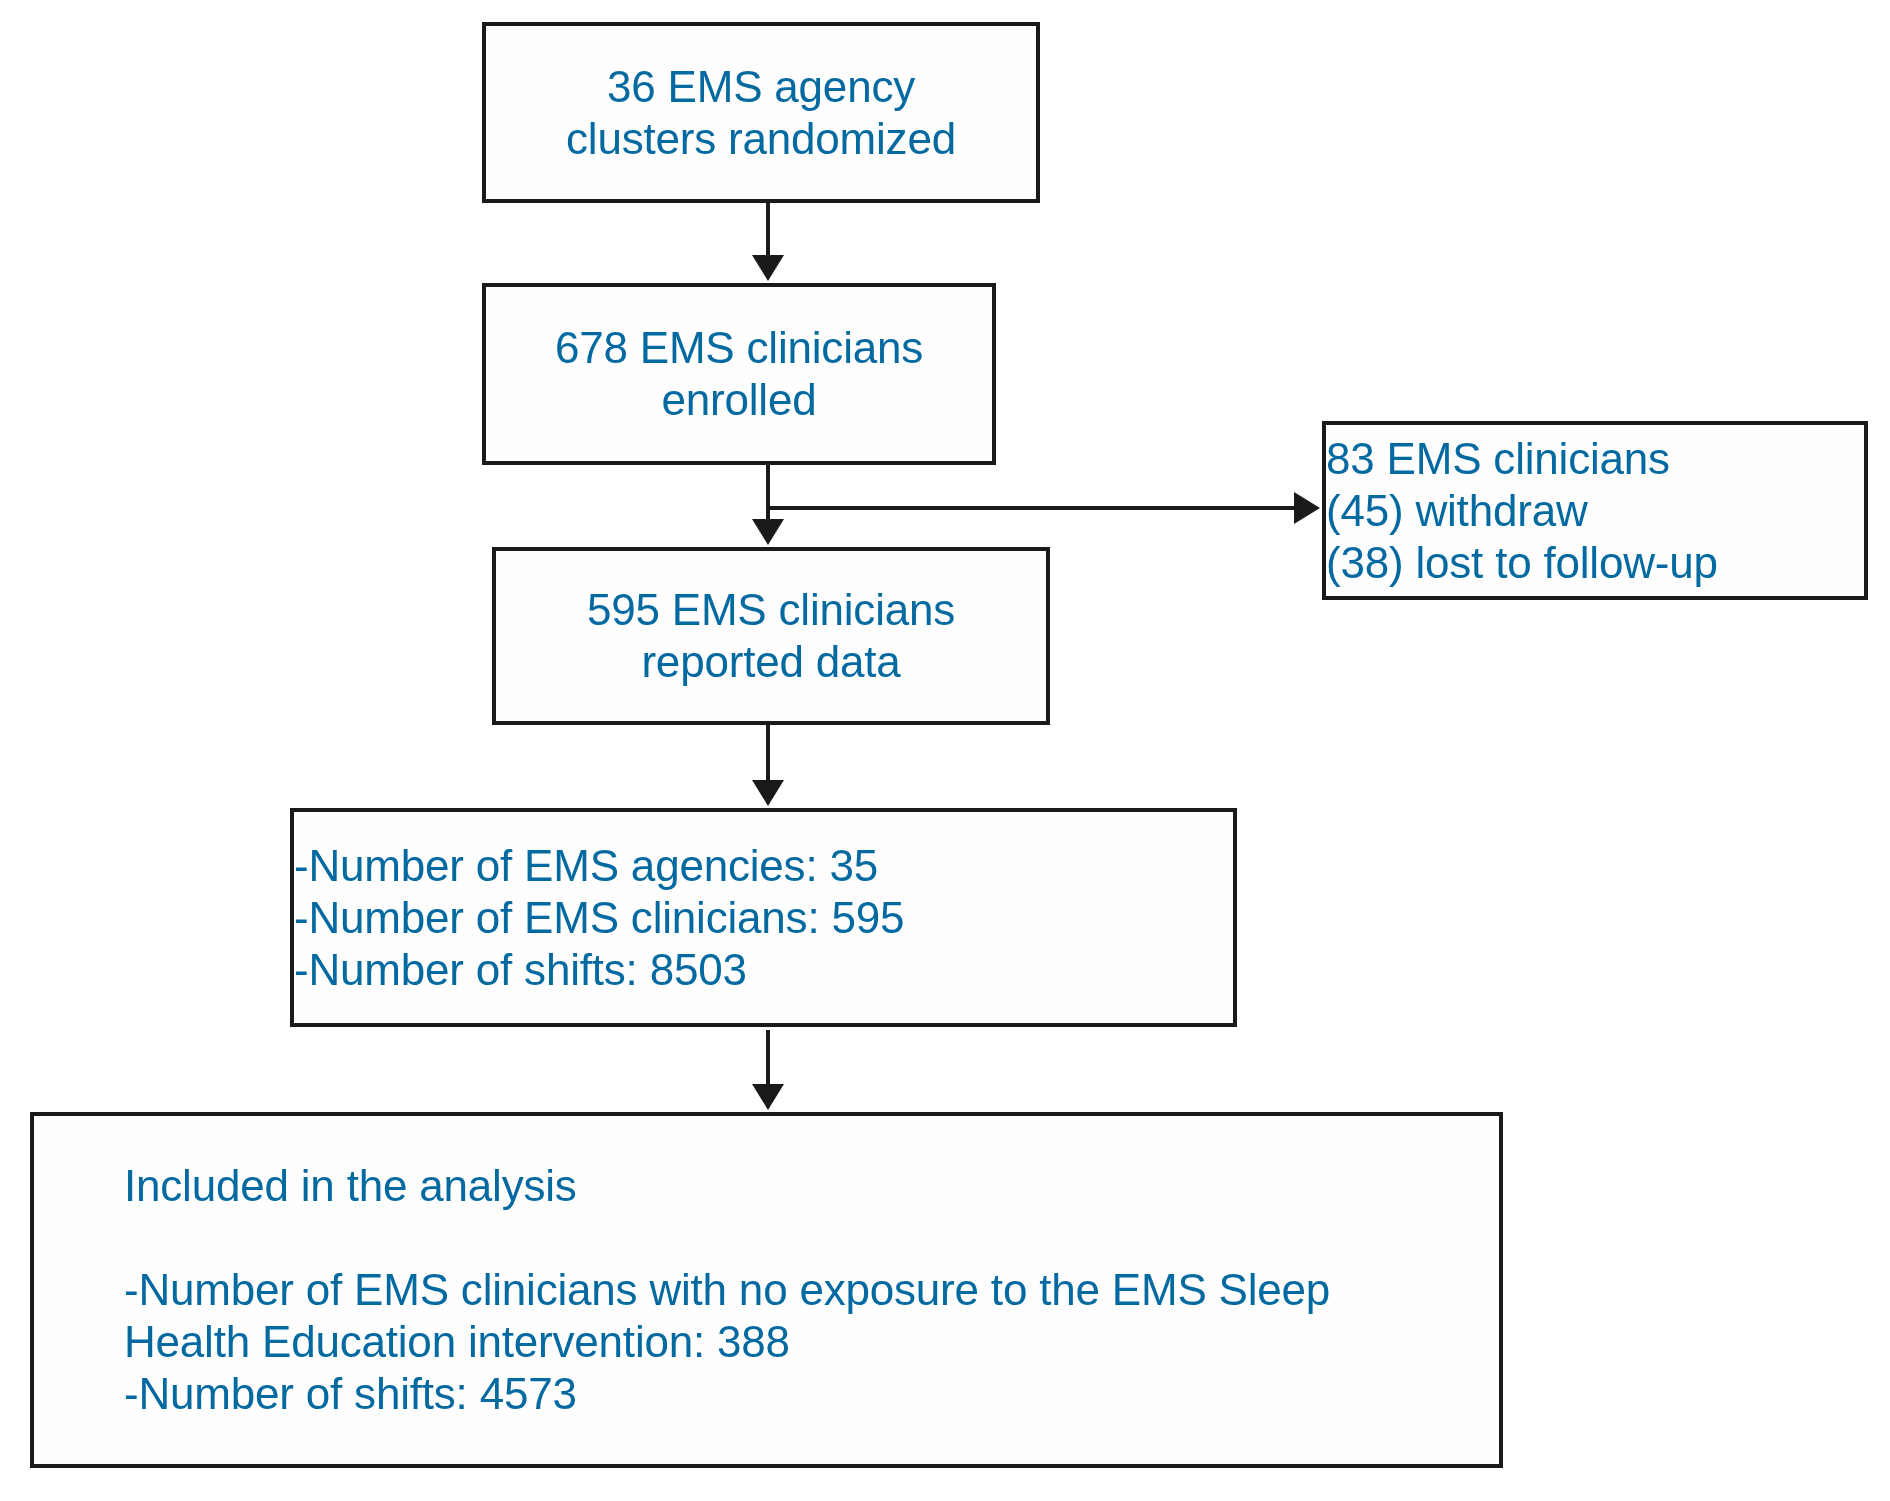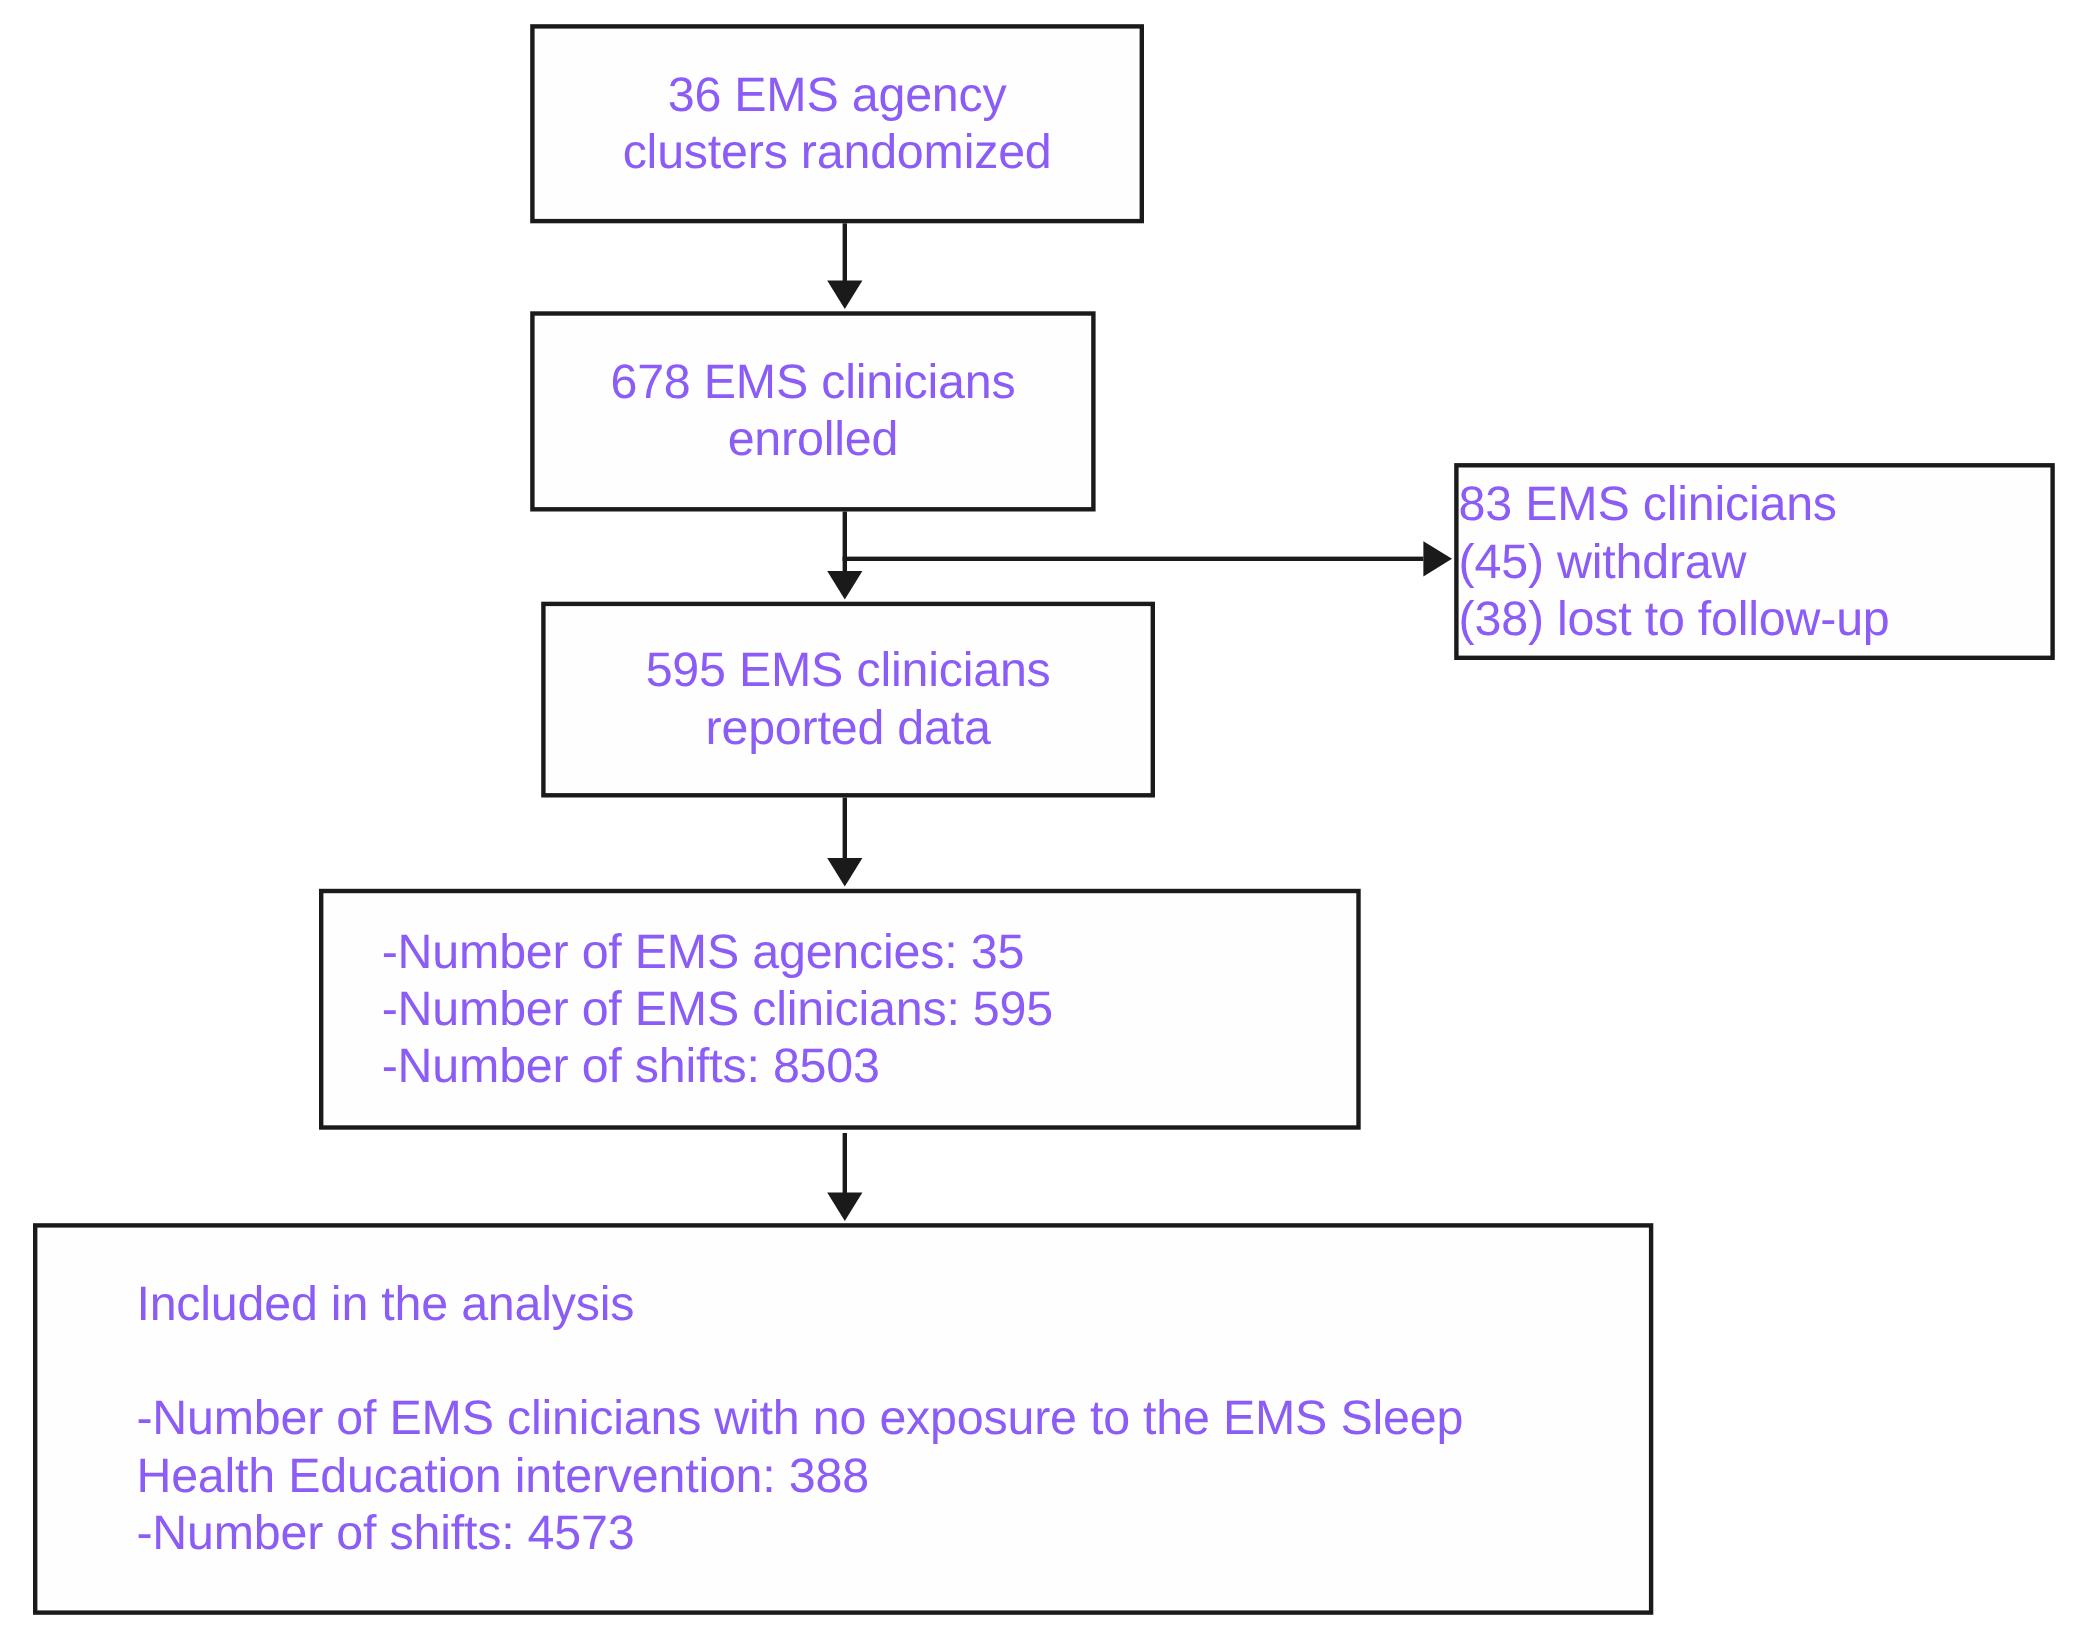--- a/index.html
+++ b/index.html
@@ -6,21 +6,21 @@
     margin: 0;
     padding: 0;
     background: #ffffff;
   }
   .canvas {
     position: relative;
     width: 1890px;
     height: 1501px;
     background: #ffffff;
     font-family: "Liberation Sans", "DejaVu Sans", sans-serif;
-    color: #8b5cf6;
+    color: #0369a1;
     overflow: hidden;
   }
   .node {
     position: absolute;
     box-sizing: border-box;
     border: 4px solid #1a1a1a;
     background: #fefefe;
     display: flex;
     flex-direction: column;
     justify-content: center;
@@ -30,21 +30,21 @@
   }
   .node.centered { align-items: center; text-align: center; }
   .node.leftalign { align-items: flex-start; text-align: left; }
   .line { white-space: pre; }
 
   
   .box-randomized { left: 482px; top: 22px;   width: 558px;  height: 181px; }
   .box-enrolled   { left: 482px; top: 283px;  width: 514px;  height: 182px; }
   .box-withdrawn  { left: 1322px; top: 421px; width: 546px;  height: 179px; }
   .box-reported   { left: 492px; top: 547px;  width: 558px;  height: 178px; }
-  .box-counts     { left: 290px; top: 808px;  width: 947px;  height: 219px; padding-left: 53px; }
+  .box-counts     { left: 290px; top: 808px;  width: 947px;  height: 219px; }
   .box-analysis   { left: 30px;  top: 1112px; width: 1473px; height: 356px; padding-left: 90px; padding-right: 16px; }
 
   
   .edge-line {
     position: absolute;
     background: #1a1a1a;
   }
   .head-down {
     position: absolute;
     width: 0; height: 0;

